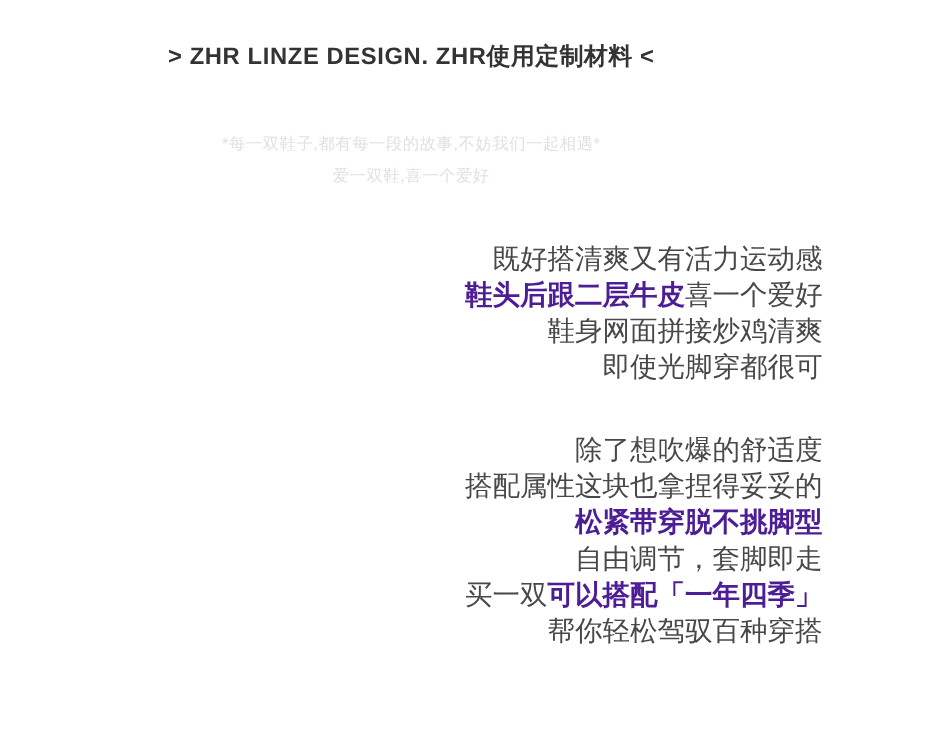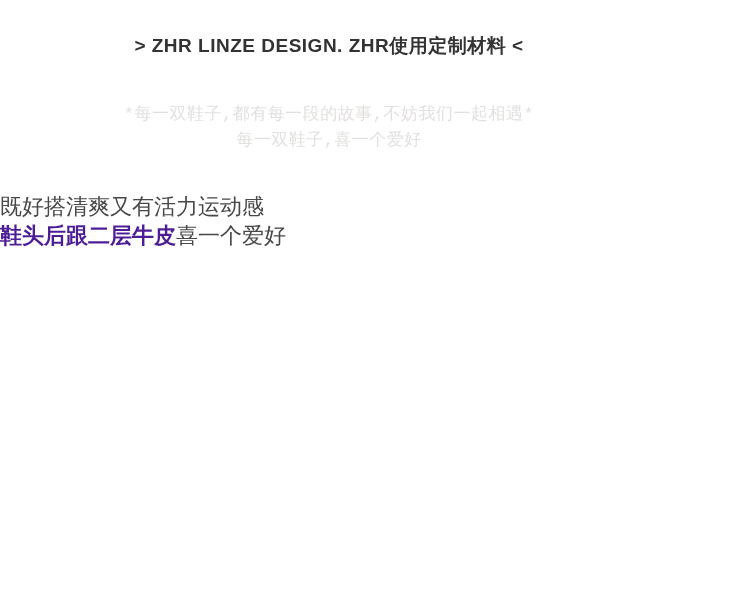--- a/index.html
+++ b/index.html
@@ -20,32 +20,31 @@
     text-align: center;
     font-size: 19px;
     line-height: 20px;
     font-weight: 700;
     letter-spacing: 0.5px;
     color: #333333;
   }
   .tagline {
     margin-top: 46px;
     text-align: center;
-    font-size: 17px;
+    font-size: 13px;
     line-height: 26px;
     letter-spacing: 0.5px;
     color: #e3e1df;
     font-weight: 400;
-    font-family: Liberation Mono, monospace;
   }
   .tagline p {
     margin: 0;
   }
   .copy-block {
-    text-align: left;
+    text-align: right;
     font-size: 22px;
     line-height: 29px;
     color: #484848;
     font-weight: 400;
   }
   .copy-block.first {
     margin-top: 38px;
   }
   .copy-block.second {
     margin-top: 37px;
@@ -60,22 +59,32 @@
 </style>
 </head>
 <body>
 
 <div class="page">
 
   <div class="brand-header">&gt; ZHR LINZE DESIGN. ZHR使用定制材料 &lt;</div>
 
   <div class="tagline">
     <p>*每一双鞋子,都有每一段的故事,不妨我们一起相遇*</p>
-    <p>每一双鞋子,喜一个爱好</p>
+    <p>爱一双鞋,喜一个爱好</p>
   </div>
 
   <div class="copy-block first">
     <p>既好搭清爽又有活力运动感</p>
     <p><span class="b">鞋头后跟二层牛皮</span><span>喜一个爱好</span></p>
+    <p>鞋身网面拼接炒鸡清爽</p>
+    <p>即使光脚穿都很可</p>
   </div>
 
+  <div class="copy-block second">
+    <p>除了想吹爆的舒适度</p>
+    <p>搭配属性这块也拿捏得妥妥的</p>
+    <p class="b">松紧带穿脱不挑脚型</p>
+    <p>自由调节，套脚即走</p>
+    <p><span>买一双</span><span class="b">可以搭配「一年四季」</span></p>
+    <p>帮你轻松驾驭百种穿搭</p>
+  </div>
 
 </div>
 
 </body></html>

